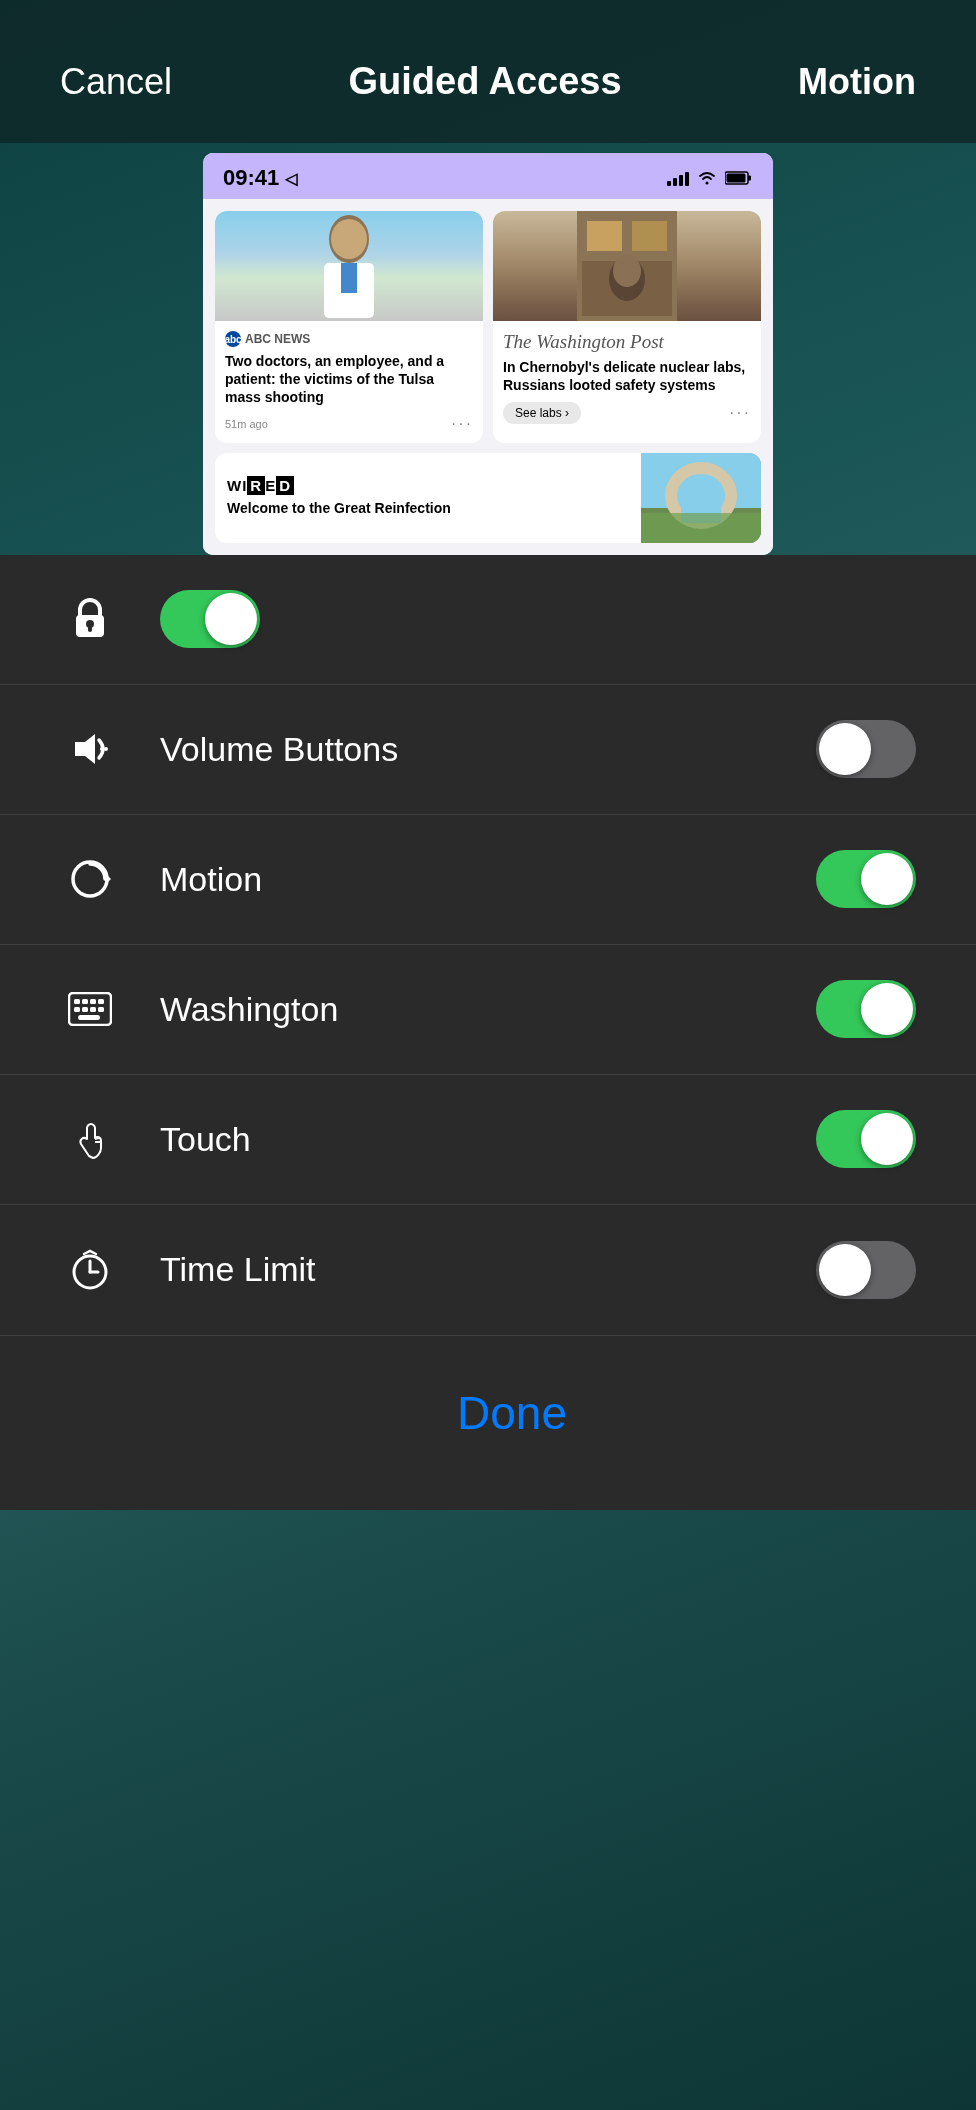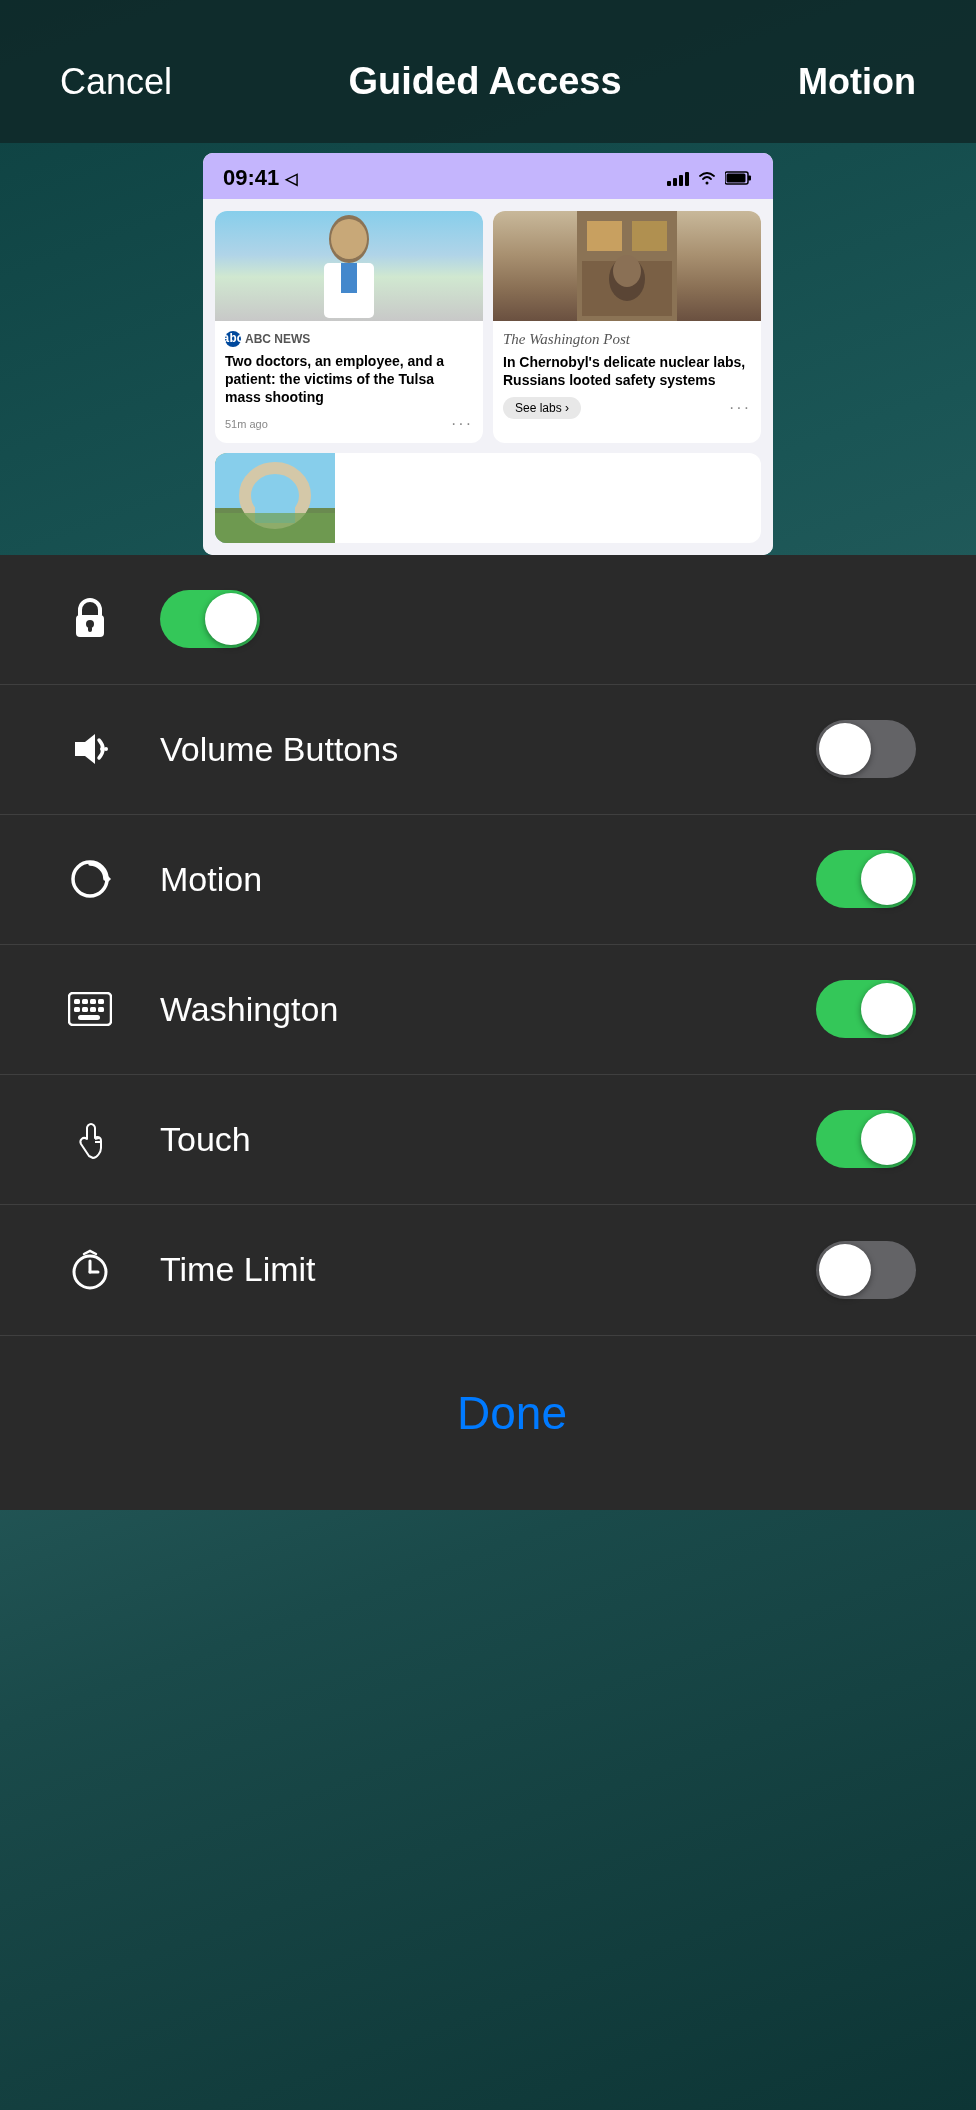--- a/index.html
+++ b/index.html
@@ -134,23 +134,22 @@
     }
     .abc-logo {
       background: #00489C;
       color: white;
       border-radius: 50%;
       width: 16px;
       height: 16px;
       display: inline-flex;
       align-items: center;
       justify-content: center;
-      font-size: 12px;
+      font-size: 10px;
       font-weight: 900;
-      font-family: Liberation Mono, monospace;
     }
     .news-headline {
       font-size: 14px;
       font-weight: 700;
       line-height: 1.3;
       color: #000;
       margin-bottom: 8px;
     }
     .news-footer {
       display: flex;
@@ -293,21 +292,21 @@
       font-size: 46px;
       color: #007AFF;
       font-weight: 400;
       cursor: pointer;
       margin-left: 48px;
     }
     
     .wapo-source {
       font-family: 'Georgia', serif;
       font-style: italic;
-      font-size: 15px;
+      font-size: 19px;
       font-weight: 400;
     }
   </style>
 </head>
 <body>
 
 <div class="phone-container">
 
   <div class="guided-access-header">
     <span class="header-cancel">Cancel</span>
@@ -386,20 +385,24 @@
             <div class="news-headline">In Chernobyl's delicate nuclear labs, Russians looted safety systems</div>
             <div class="news-footer">
               <span class="see-more-btn">See labs ›</span>
               <span class="news-dots">···</span>
             </div>
           </div>
         </div>
       </div>
 
       <div class="wired-card">
+        <div class="wired-body">
+          <div class="wired-logo">WI<span class="box">R</span>E<span class="box">D</span></div>
+          <div class="wired-headline">Welcome to the Great Reinfection</div>
+        </div>
         <div class="wired-image">
           <svg width="120" height="90" viewBox="0 0 120 90">
             <rect x="0" y="0" width="120" height="90" fill="#87CEEB"></rect>
             <rect x="0" y="55" width="120" height="35" fill="#6a8a50"></rect>
             <rect x="30" y="15" width="60" height="55" rx="30" fill="none" stroke="#d4c8a8" stroke-width="12"></rect>
             <rect x="40" y="45" width="40" height="25" fill="#87CEEB"></rect>
             <rect x="0" y="60" width="120" height="30" fill="#70a050" opacity="0.7"></rect>
           </svg>
         </div>
       </div>

